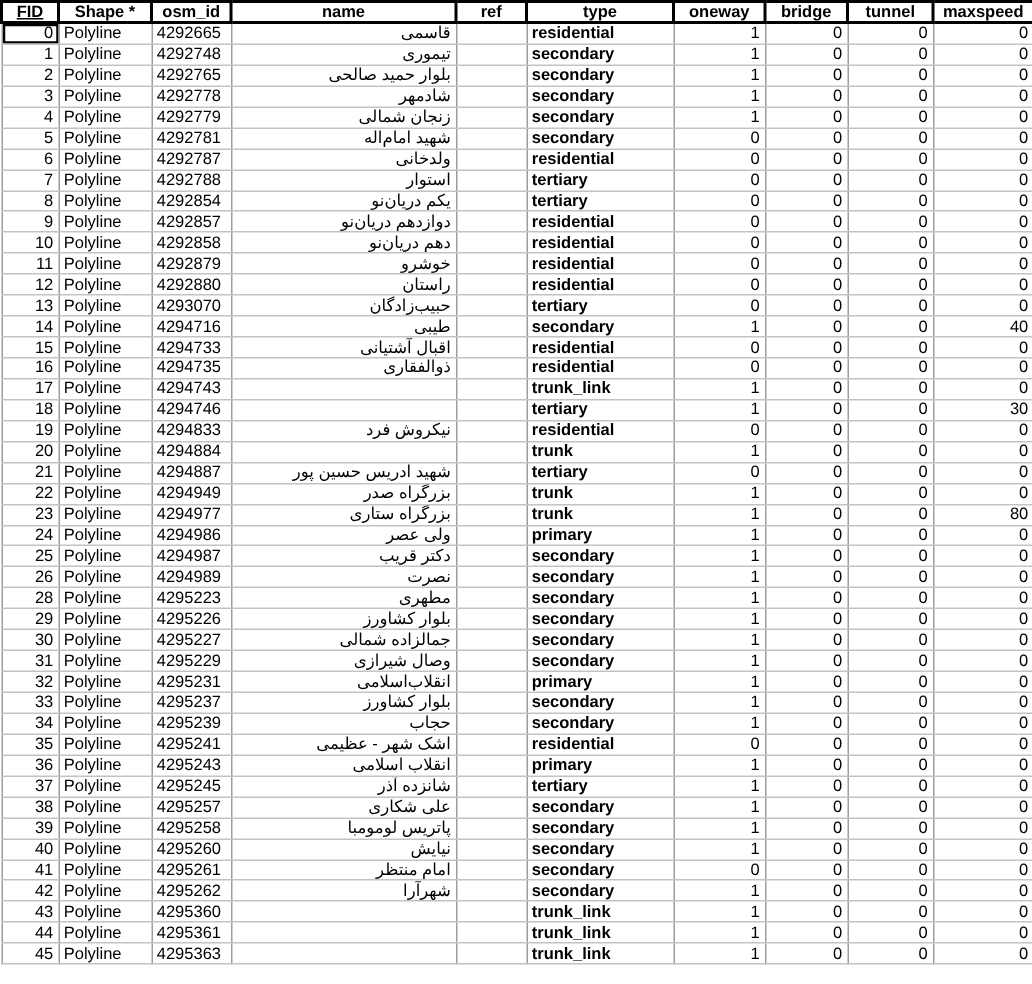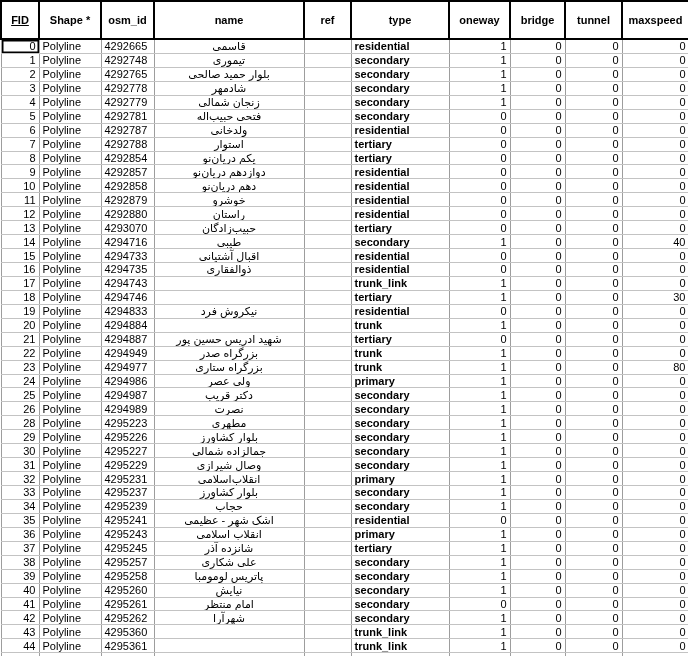--- a/index.html
+++ b/index.html
@@ -12,35 +12,35 @@
   col.c-name{width:150px;}
   col.c-ref{width:47px;}
   col.c-type{width:98px;}
   col.c-oneway{width:61px;}
   col.c-bridge{width:55px;}
   col.c-tunnel{width:57px;}
   col.c-maxspeed{width:67px;}
   thead th{
     font-size:11px;font-weight:bold;text-align:center;
     background:#fff;border:2px solid #000;
-    height:12px;line-height:12px;padding:12px 2px;
+    height:12px;line-height:12px;padding:0 2px;
     white-space:nowrap;overflow:hidden;margin-top:44px;
   }
   thead th.h-fid span{text-decoration:underline;}
   tbody td{
     font-size:11px;height:12.95px;line-height:12px;
     padding:0 3px;white-space:nowrap;overflow:hidden;
     border-right:1px solid #9d9d9d;border-bottom:1px solid #c3c3c3;
     background:#fff;
   }
   tbody tr td:first-child{border-left:1px solid #9d9d9d;}
   td.col-fid{text-align:right;}
   td.col-shape{text-align:left;}
   td.col-osm_id{text-align:left;}
-  td.col-name{text-align:center;direction:rtl;}
+  td.col-name{text-align:right;direction:rtl;}
   td.col-ref{text-align:left;}
   td.col-type{text-align:left;font-weight:bold;}
   td.col-oneway,td.col-bridge,td.col-tunnel,td.col-maxspeed{text-align:right;}
   td.current{box-shadow:inset 0 0 0 1.5px #000;}
 </style>
 </head>
 <body>
 
 <div class="table-wrap">
   <table class="attr-table">
@@ -128,21 +128,21 @@
           <td class="col-type">secondary</td>
           <td class="col-oneway">1</td>
           <td class="col-bridge">0</td>
           <td class="col-tunnel">0</td>
           <td class="col-maxspeed">0</td>
         </tr>
         <tr>
           <td class="col-fid">5</td>
           <td class="col-shape">Polyline</td>
           <td class="col-osm_id">4292781</td>
-          <td class="col-name">فتحی حبیب‌اله</td>
+          <td class="col-name">شهید امام‌اله</td>
           <td class="col-ref"></td>
           <td class="col-type">secondary</td>
           <td class="col-oneway">0</td>
           <td class="col-bridge">0</td>
           <td class="col-tunnel">0</td>
           <td class="col-maxspeed">0</td>
         </tr>
         <tr>
           <td class="col-fid">6</td>
           <td class="col-shape">Polyline</td>

